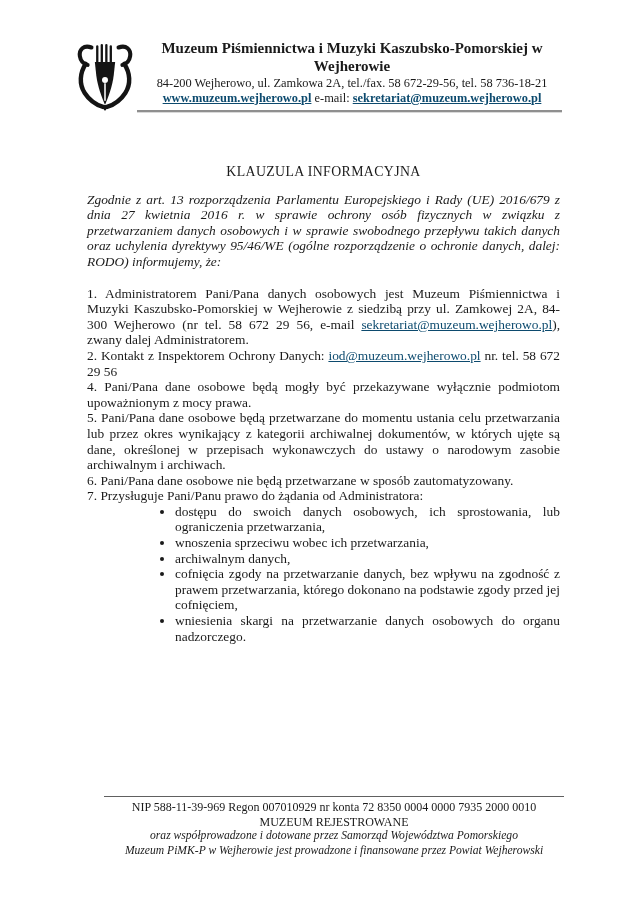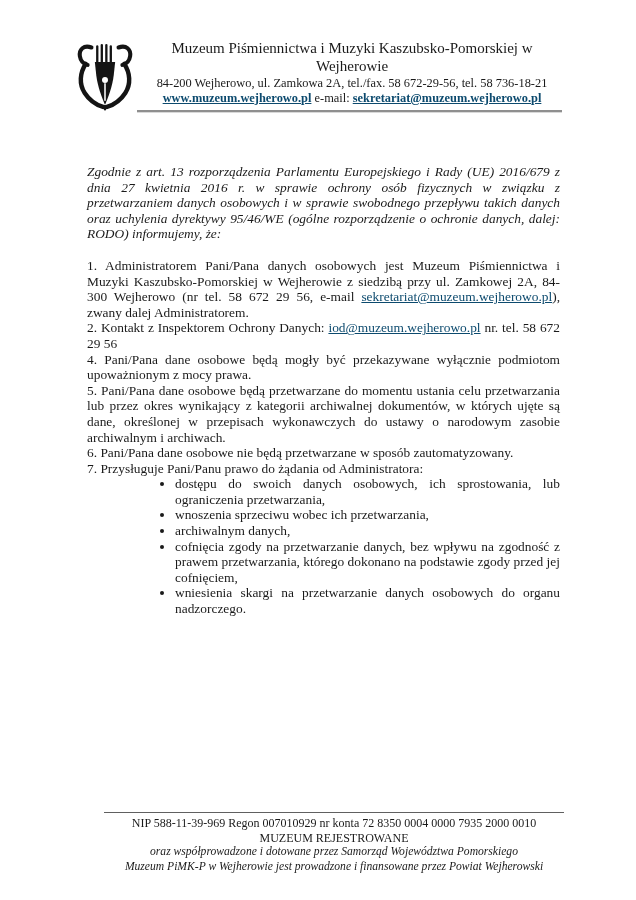--- a/index.html
+++ b/index.html
@@ -18,21 +18,21 @@
   .header {
     position: absolute;
     top: 40px;
     left: 76px;
     right: 70px;
     display: flex;
     align-items: flex-start;
   }
   .logo { width: 58px; height: 73px; flex: none; }
   .header-text { flex: 1; text-align: center; padding-left: 4px; }
-  .org-name { font-weight: normal; font-size: 15px; line-height: 17.5px; }
+  .org-name { font-weight: bold; font-size: 15px; line-height: 17.5px; }
   .address  { font-size: 12.4px; line-height: 15px; margin-top: 1px; }
   .links-line { font-size: 12.4px; line-height: 15px; font-weight: bold; }
   .links-line .email-label { font-weight: normal; }
   .link {
     color: #0c4a6e;
     text-decoration: underline;
     cursor: pointer;
   }
   .header-rule {
     position: absolute;
@@ -73,21 +73,20 @@
   .footer {
     position: absolute;
     top: 796px;
     left: 104px;
     right: 72px;
     border-top: 1.5px solid #606060;
     padding-top: 3px;
     text-align: center;
     font-size: 12px;
     line-height: 14.5px;
-    margin-top: 16px;
   }
   .footer .italic { font-style: italic; font-size: 11.6px; }
 </style>
 </head>
 <body>
 
 <div class="page">
 
   <div class="header">
     <div class="logo">
@@ -116,20 +115,21 @@
       <div class="address">84-200 Wejherowo, ul. Zamkowa 2A,  tel./fax. 58 672-29-56, tel. 58 736-18-21</div>
       <div class="links-line">
         <span class="link">www.muzeum.wejherowo.pl</span><span class="email-label"> e-mail: </span><span class="link">sekretariat@muzeum.wejherowo.pl</span>
       </div>
     </div>
   </div>
 
   <div class="header-rule"></div>
 
   <div class="content">
+    <div class="doc-title">KLAUZULA INFORMACYJNA</div>
 
     <p class="para intro">Zgodnie z art. 13 rozporządzenia Parlamentu Europejskiego i Rady (UE) 2016/679 z dnia 27 kwietnia 2016 r. w sprawie ochrony osób fizycznych w związku z przetwarzaniem danych osobowych i w sprawie swobodnego przepływu takich danych oraz uchylenia dyrektywy 95/46/WE (ogólne rozporządzenie o ochronie danych, dalej: RODO) informujemy, że:</p>
 
     <p class="para"><span>1. Administratorem Pani/Pana danych osobowych jest Muzeum Piśmiennictwa i Muzyki Kaszubsko-Pomorskiej w Wejherowie z siedzibą przy ul. Zamkowej 2A, 84-300 Wejherowo (nr tel. 58 672 29 56, e-mail </span><span class="link">sekretariat@muzeum.wejherowo.pl</span><span>), zwany dalej Administratorem.</span></p>
 
     <p class="para"><span>2. Kontakt z Inspektorem Ochrony Danych: </span><span class="link">iod@muzeum.wejherowo.pl</span><span> nr. tel. 58 672 29 56</span></p>
 
     <p class="para">4. Pani/Pana dane osobowe będą mogły być przekazywane wyłącznie podmiotom upoważnionym z mocy prawa.</p>
     <p class="para">5. Pani/Pana dane osobowe będą przetwarzane do momentu ustania celu przetwarzania lub przez okres wynikający z kategorii archiwalnej dokumentów, w których ujęte są dane, określonej w przepisach wykonawczych do ustawy o narodowym zasobie archiwalnym i archiwach.</p>
     <p class="para">6. Pani/Pana dane osobowe nie będą przetwarzane w sposób zautomatyzowany.</p>

